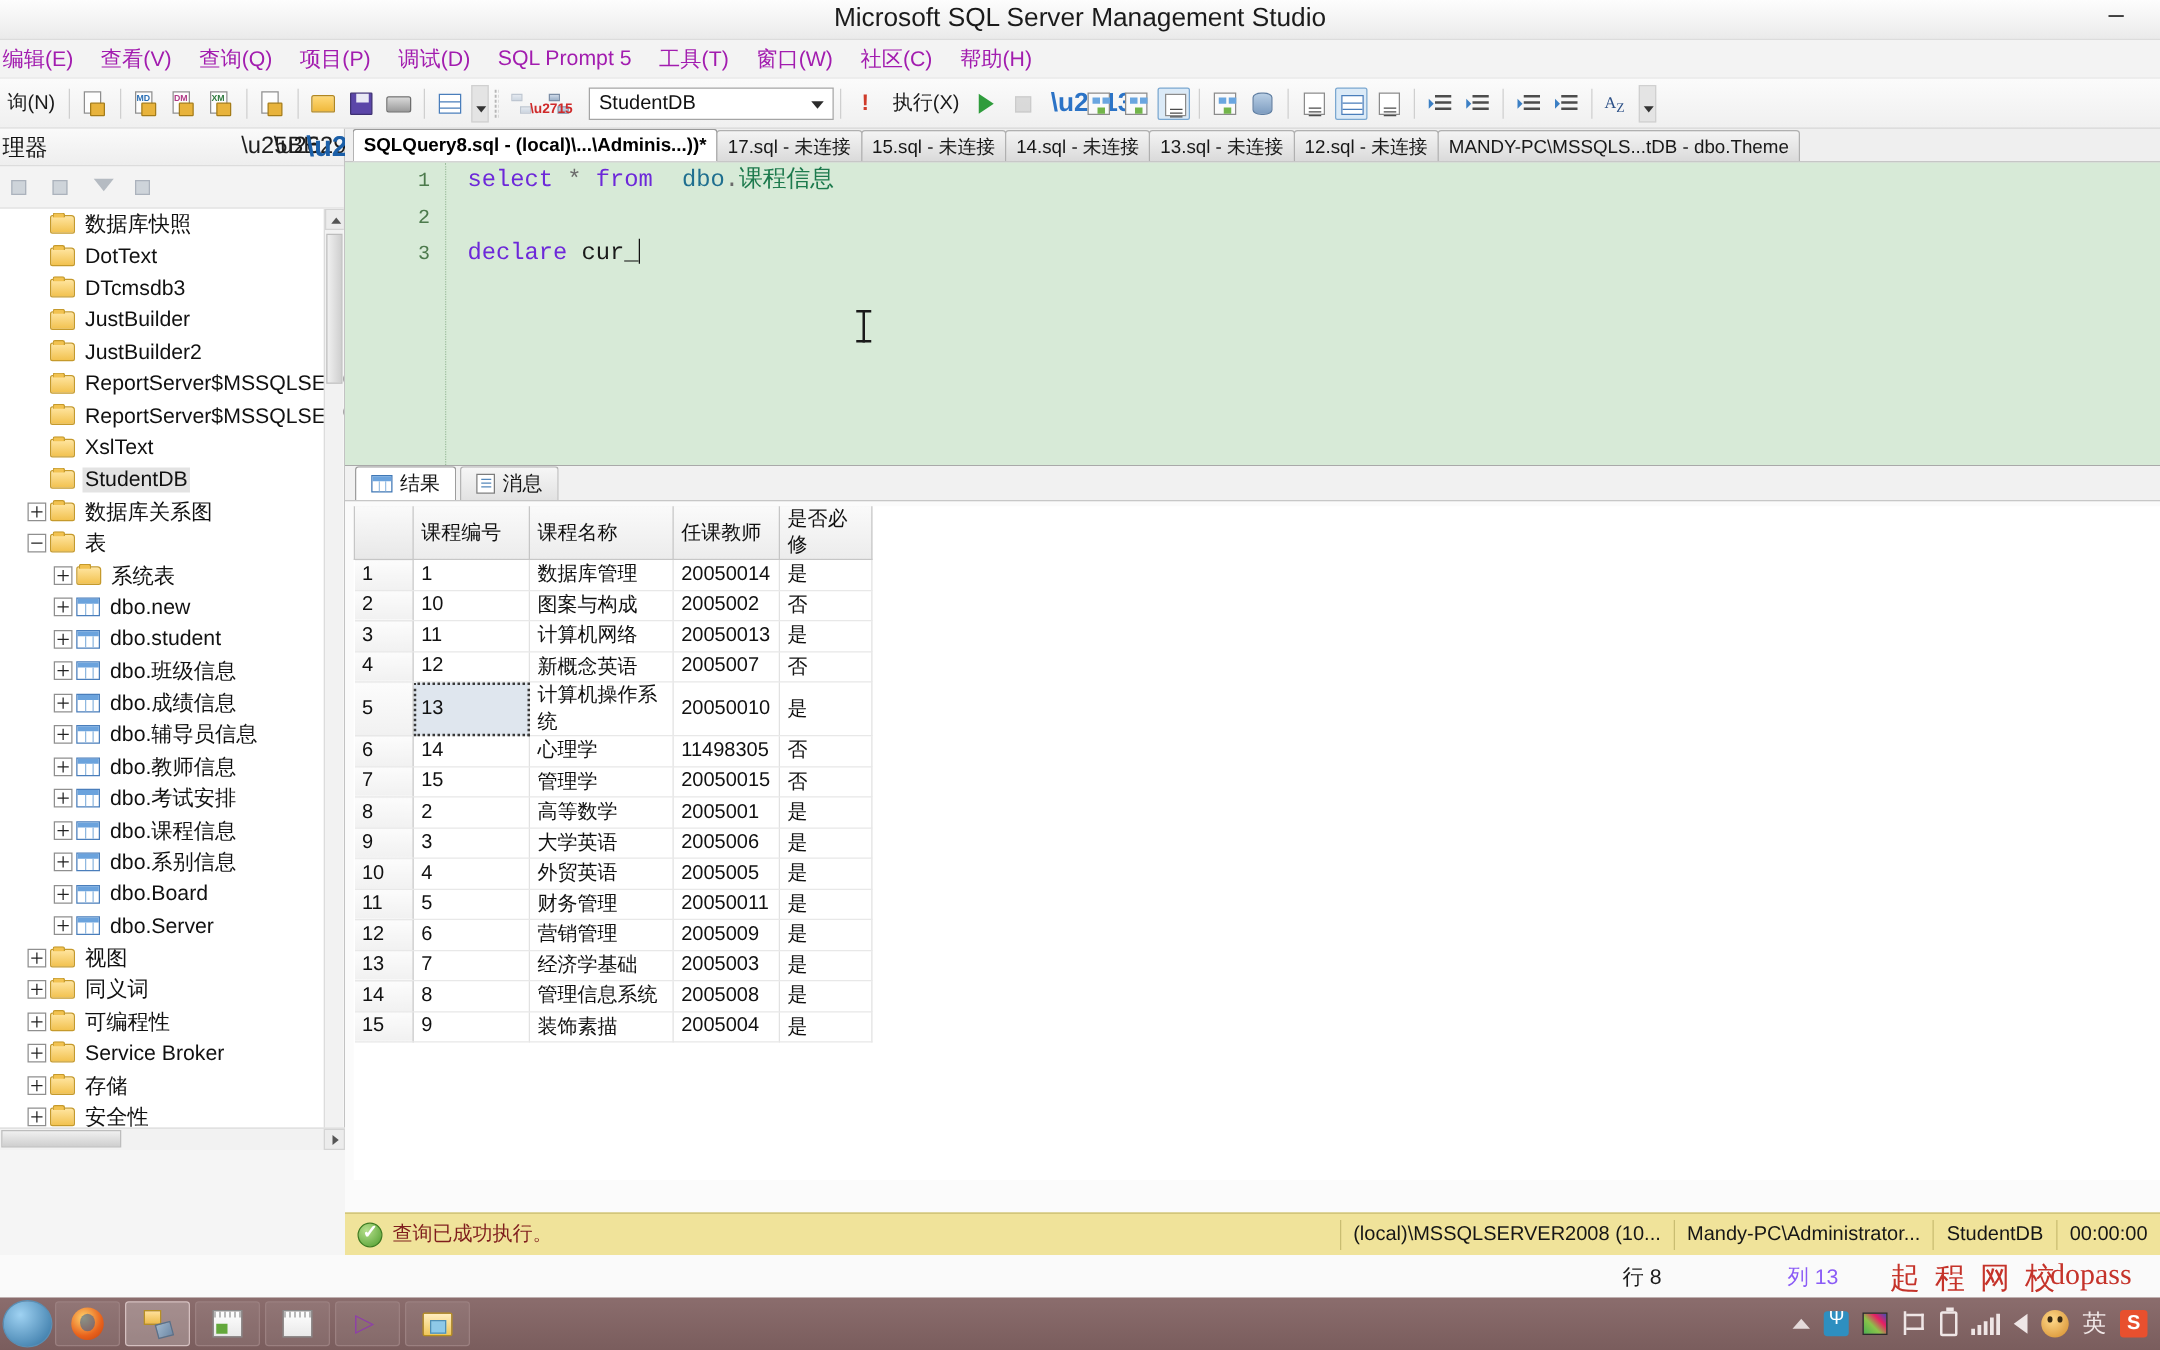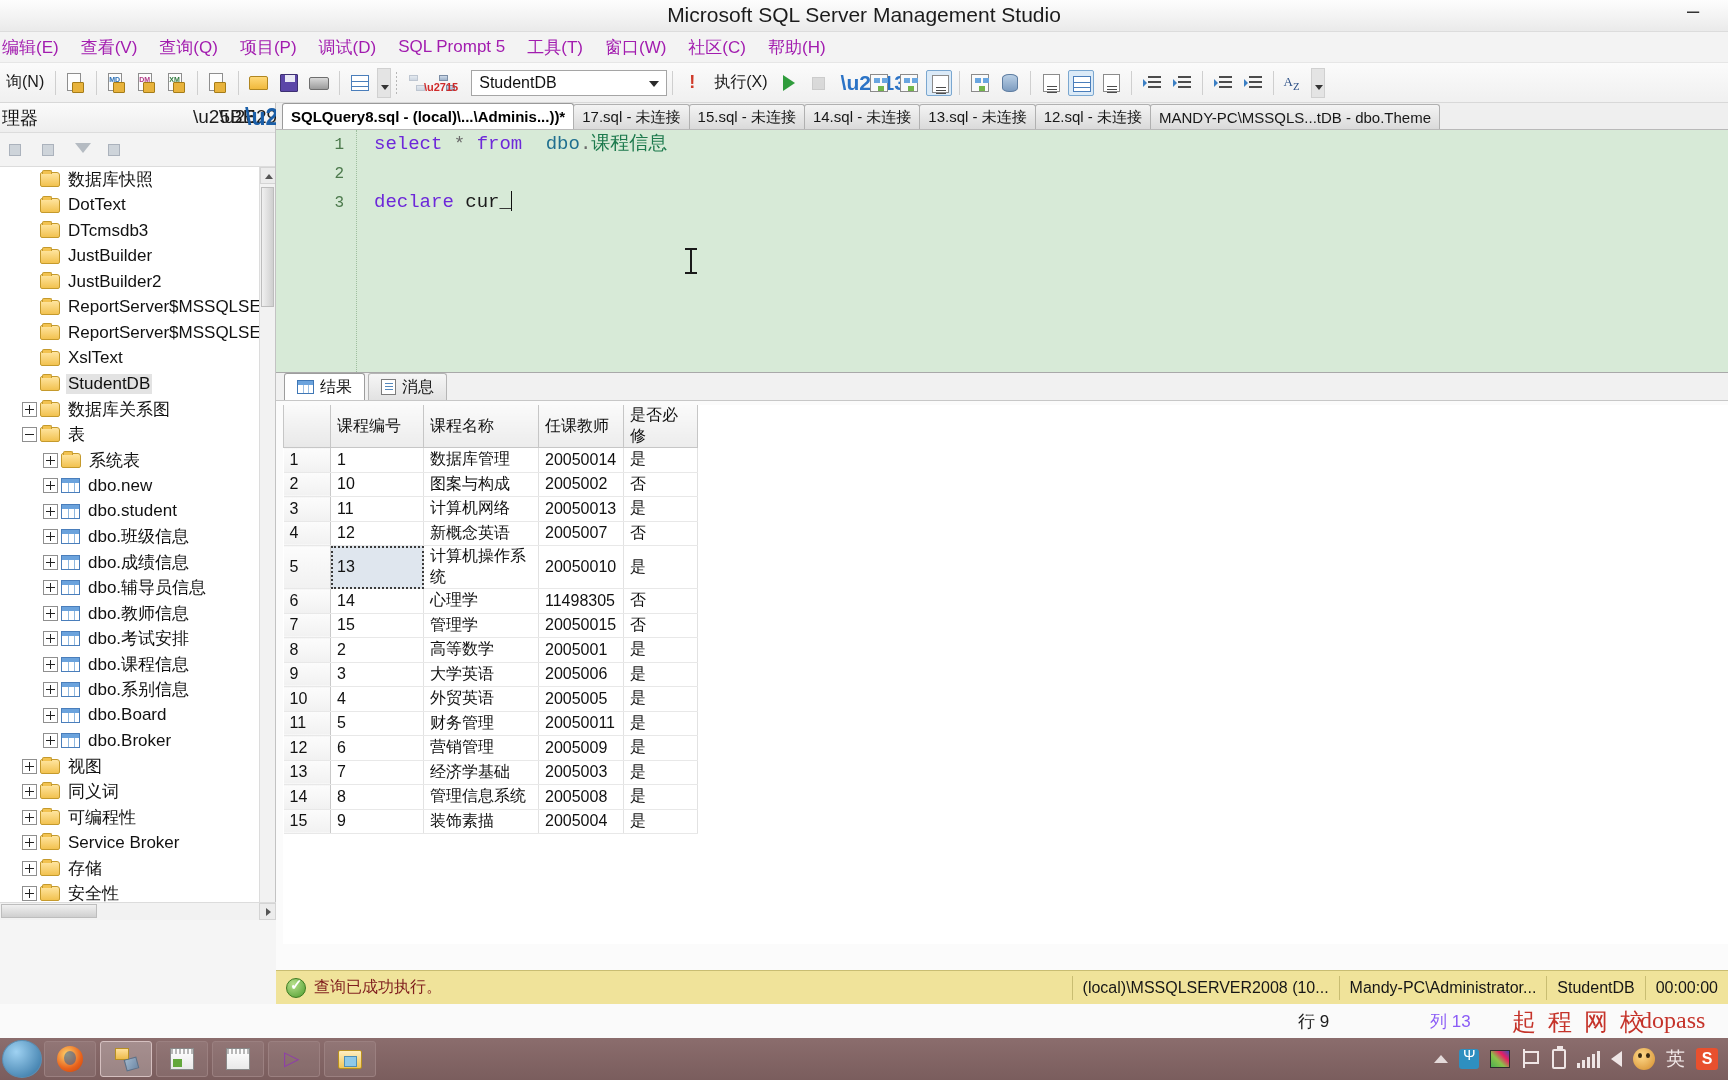--- a/index.html
+++ b/index.html
@@ -931,21 +931,21 @@
             <span class="lbl">dbo.系别信息</span>
           </div>
           <div class="node ind2">
             <span class="exp plus"></span>
             <span class="tblico"></span>
             <span class="lbl">dbo.Board</span>
           </div>
           <div class="node ind2">
             <span class="exp plus"></span>
             <span class="tblico"></span>
-            <span class="lbl">dbo.Broker</span>
+            <span class="lbl">dbo.Server</span>
           </div>
           <div class="node ind1">
             <span class="exp plus"></span>
             <span class="fold"></span>
             <span class="lbl">视图</span>
           </div>
           <div class="node ind1">
             <span class="exp plus"></span>
             <span class="fold"></span>
             <span class="lbl">同义词</span>
@@ -1151,21 +1151,21 @@
     <div class="sb-ok"></div>
     <div class="sb-text">查询已成功执行。</div>
     <div class="sb-spacer"></div>
     <div class="sb-cell">(local)\MSSQLSERVER2008 (10...</div>
     <div class="sb-cell">Mandy-PC\Administrator...</div>
     <div class="sb-cell">StudentDB</div>
     <div class="sb-cell">00:00:00</div>
   </div>
 
   <div class="bottominfo">
-    <div class="bi-row">行 9</div>
+    <div class="bi-row">行 8</div>
     <div class="bi-col">列 13</div>
     <div class="wm1">起 程 网 校</div>
     <div class="wm2">dopass</div>
   </div>
 
   <div class="taskbar">
     <div class="tb-start"></div>
     <div class="tb-btn">
         <span class="fox"></span>
       </div>

